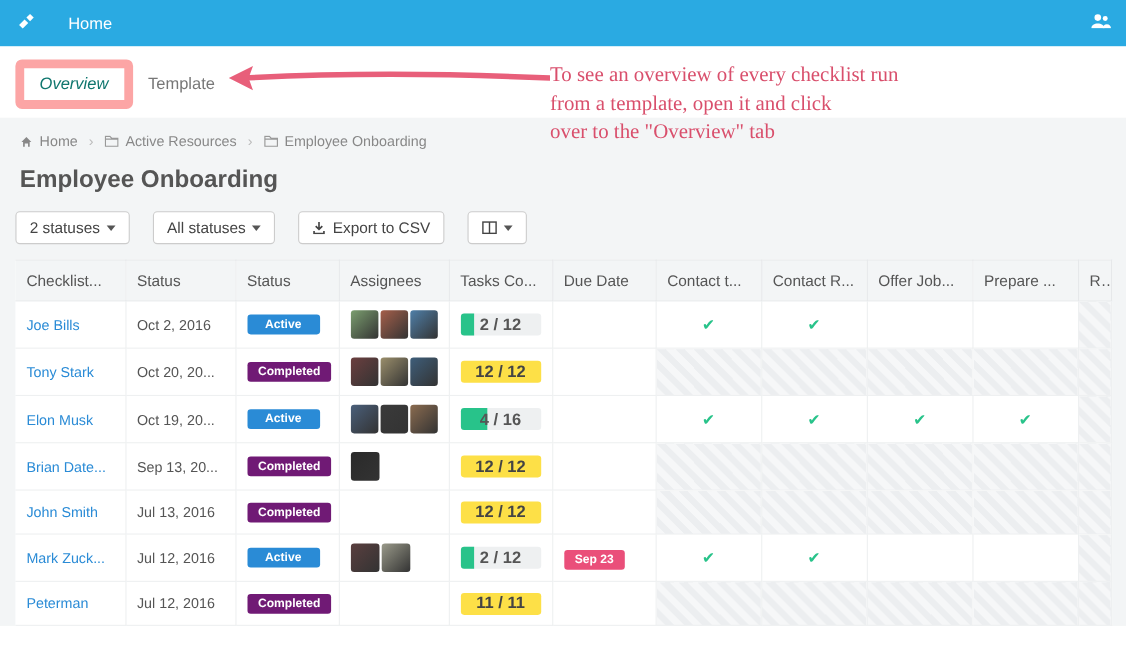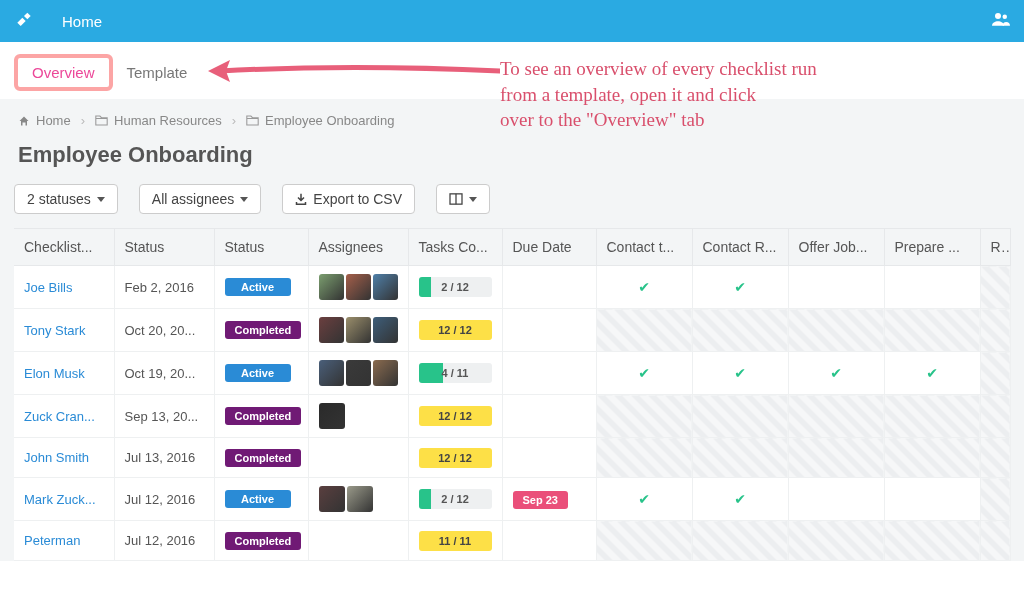--- a/index.html
+++ b/index.html
@@ -4,41 +4,41 @@
 <style>
   * { box-sizing: border-box; margin: 0; padding: 0; }
   body { font-family: -apple-system, BlinkMacSystemFont, "Segoe UI", Helvetica, Arial, sans-serif; font-size: 14px; color: #555; background: #fff; width: 1024px; height: 597px; overflow: hidden; }
   .topbar { background: #2aaae2; height: 42px; display: flex; align-items: center; padding: 0 14px; justify-content: space-between;}
   .topbar-left { display:flex; align-items:center; gap:28px; }
   .logo { width: 20px; height: 20px; }
   .home-link { color: #fff; font-size: 15px; }
   .users-ico { color:#fff; font-size:16px;}
   .subnav { display:flex; align-items:center; padding: 12px 14px 8px 14px; gap: 0; position:relative;}
   .tab { padding: 6px 14px; color:#777; font-size:15px; cursor:pointer; }
-  .tab.active { border:4px solid #fca5a5; border-radius:6px; color:#ec4899; }
+  .tab.active { border:8px solid #fca5a5; border-radius:6px; color:#0f766e;font-style:italic; }
   .anno-arrow { position:absolute; left:200px; top:14px; }
   .anno-text { position:absolute; left:500px; top:56px; color:#d94f6c; font-family: Georgia, "Times New Roman", serif; font-size:19px; text-align:left; width:500px; line-height:1.35; }
   .content { background:#f3f5f6; padding: 4px 14px 0 14px; }
   .breadcrumb { display:flex; align-items:center; gap:10px; color:#888; font-size:13px; padding:10px 4px; }
   .bc-sep { color:#bbb; }
   .bc-item { display:flex; align-items:center; gap:6px; cursor:pointer;}
   .page-title { font-size:22px; font-weight:700; color:#555; padding: 4px 4px 16px 4px; }
   .filters { display:flex; gap:21px; padding: 0 0 14px 0;}
   .btn { background:#fff; border:1px solid #ccc; border-radius:4px; padding:6px 12px; font-size:14px; color:#444; display:flex; align-items:center; gap:6px; cursor:pointer;}
   .caret-down { width:0;height:0;border-left:4px solid transparent;border-right:4px solid transparent;border-top:5px solid #555; display:inline-block;}
   table { width:100%; border-collapse:collapse; table-layout:fixed; background:#fff; }
   thead th { background:#f3f5f6; padding:10px 10px; text-align:left; font-weight:400; color:#555; font-size:14px; border-right:1px solid #e6e8ea; border-top:1px solid #e6e8ea; border-bottom:1px solid #e6e8ea; overflow:hidden; text-overflow:ellipsis; white-space:nowrap;}
   tbody td { padding:8px 10px; border-right:1px solid #eef0f1; border-bottom:1px solid #eef0f1; font-size:13px; color:#555; vertical-align:middle; white-space:nowrap; overflow:hidden; text-overflow:ellipsis; height:40px;}
   .name-link { color:#2a8bd6; cursor:pointer; }
   .badge { display:inline-block; color:#fff; font-size:11px; padding:3px 10px; border-radius:3px; font-weight:600; min-width:66px; text-align:center;}
   .badge.active { background:#2a8bd6; }
   .badge.completed { background:#701a75; }
   .avatars { display:flex; gap:2px; }
   .avatar { width:26px; height:26px; border-radius:3px; background:#888; display:inline-block; }
-  .prog-bar { height:20px; border-radius:3px; font-size:11px; color:#555; font-weight:600; display:flex; align-items:center; justify-content:center; min-width:52px; position:relative;}
+  .prog-bar { height:20px; border-radius:3px; font-size:15px; color:#555; font-weight:600; display:flex; align-items:center; justify-content:center; min-width:52px; position:relative;}
   .prog-full { background:#fde047; color:#444; }
   .prog-partial { background:#eef0f1; }
   .prog-partial .fill { position:absolute; left:0; top:0; bottom:0; background:#28c38a; border-radius:3px 0 0 3px; }
   .prog-partial span { position:relative; z-index:2; }
   .due-badge { background:#ea4f7a; color:#fff; font-size:11px; padding:3px 10px; border-radius:3px; font-weight:600;}
   .check { color:#28c38a; font-size:14px; text-align:center; display:block;}
   .hatched { background-image: repeating-linear-gradient(45deg,#f6f7f8,#f6f7f8 6px,#eceef0 6px,#eceef0 12px); }
   col.c-name{width:100px;} col.c-created{width:100px;} col.c-status{width:94px;} col.c-assign{width:100px;} col.c-tasks{width:94px;} col.c-due{width:94px;} col.c-check{width:96px;} col.c-last{width:30px;}
 </style>
 </head>
@@ -85,40 +85,40 @@
       <svg width="12" height="12" viewBox="0 0 16 16" fill="#888">
           <path d="M8 2 L14 8 L12 8 L12 14 L10 14 L10 10 L6 10 L6 14 L4 14 L4 8 L2 8 Z"></path>
         </svg>
       <span>Home</span>
     </span>
     <span class="bc-sep">›</span>
     <span class="bc-item">
       <svg width="13" height="11" viewBox="0 0 16 13" fill="none" stroke="#999" stroke-width="1.3">
           <path d="M1 4 L1 12 L15 12 L15 4 Z M1 4 L1 1 L6 1 L8 3 L15 3 L15 4"></path>
         </svg>
-      <span>Human Resources</span>
+      <span>Active Resources</span>
     </span>
     <span class="bc-sep">›</span>
     <span class="bc-item">
       <svg width="13" height="11" viewBox="0 0 16 13" fill="none" stroke="#999" stroke-width="1.3">
           <path d="M1 4 L1 12 L15 12 L15 4 Z M1 4 L1 1 L6 1 L8 3 L15 3 L15 4"></path>
         </svg>
       <span>Employee Onboarding</span>
     </span>
   </div>
 
   <div class="page-title">Employee Onboarding</div>
 
   <div class="filters">
     <div class="btn">
         <span>2 statuses</span>
         <span class="caret-down"></span>
       </div>
     <div class="btn">
-        <span>All assignees</span>
+        <span>All statuses</span>
         <span class="caret-down"></span>
       </div>
     <div class="btn">
       <svg width="12" height="12" viewBox="0 0 16 16" fill="#444">
           <path d="M8 1 L8 9 M4 6 L8 10 L12 6 M2 12 L2 15 L14 15 L14 12" stroke="#444" stroke-width="2" fill="none"></path>
         </svg>
       <span>Export to CSV</span>
     </div>
     <div class="btn">
       <svg width="14" height="12" viewBox="0 0 16 14" fill="none" stroke="#444" stroke-width="1.5">
@@ -154,21 +154,21 @@
         <th>Contact t...</th>
         <th>Contact R...</th>
         <th>Offer Job...</th>
         <th>Prepare ...</th>
         <th>R</th>
       </tr>
     </thead>
     <tbody id="tbody">
         <tr>
           <td><span class="name-link">Joe Bills</span></td>
-          <td>Feb 2, 2016</td>
+          <td>Oct 2, 2016</td>
           <td><span class="badge active">Active</span></td>
           <td>
             <span class="avatars">
               <span class="avatar" style="background:linear-gradient(135deg,#7b9e6f, #333)"></span>
               <span class="avatar" style="background:linear-gradient(135deg,#a55f4a, #333)"></span>
               <span class="avatar" style="background:linear-gradient(135deg,#4f7fa8, #333)"></span>
             </span>
           </td>
           <td>
             <span class="prog-bar prog-partial">
@@ -215,40 +215,40 @@
           <td>
             <span class="avatars">
               <span class="avatar" style="background:linear-gradient(135deg,#4a5f7a, #333)"></span>
               <span class="avatar" style="background:linear-gradient(135deg,#3a3a3a, #333)"></span>
               <span class="avatar" style="background:linear-gradient(135deg,#8a6b4f, #333)"></span>
             </span>
           </td>
           <td>
             <span class="prog-bar prog-partial">
               <span class="fill" style="width:33%"></span>
-              <span>4 / 11</span>
-            </span>
-          </td>
-          <td></td>
-          <td>
-            <span class="check">✔</span>
-          </td>
-          <td>
-            <span class="check">✔</span>
-          </td>
-          <td>
-            <span class="check">✔</span>
-          </td>
-          <td>
-            <span class="check">✔</span>
-          </td>
-          <td class="hatched"></td>
-        </tr>
-        <tr>
-          <td><span class="name-link">Zuck Cran...</span></td>
+              <span>4 / 16</span>
+            </span>
+          </td>
+          <td></td>
+          <td>
+            <span class="check">✔</span>
+          </td>
+          <td>
+            <span class="check">✔</span>
+          </td>
+          <td>
+            <span class="check">✔</span>
+          </td>
+          <td>
+            <span class="check">✔</span>
+          </td>
+          <td class="hatched"></td>
+        </tr>
+        <tr>
+          <td><span class="name-link">Brian Date...</span></td>
           <td>Sep 13, 20...</td>
           <td><span class="badge completed">Completed</span></td>
           <td>
             <span class="avatars">
               <span class="avatar" style="background:linear-gradient(135deg,#2a2a2a, #333)"></span>
             </span>
           </td>
           <td>
             <span class="prog-bar prog-full">12 / 12</span>
           </td>

